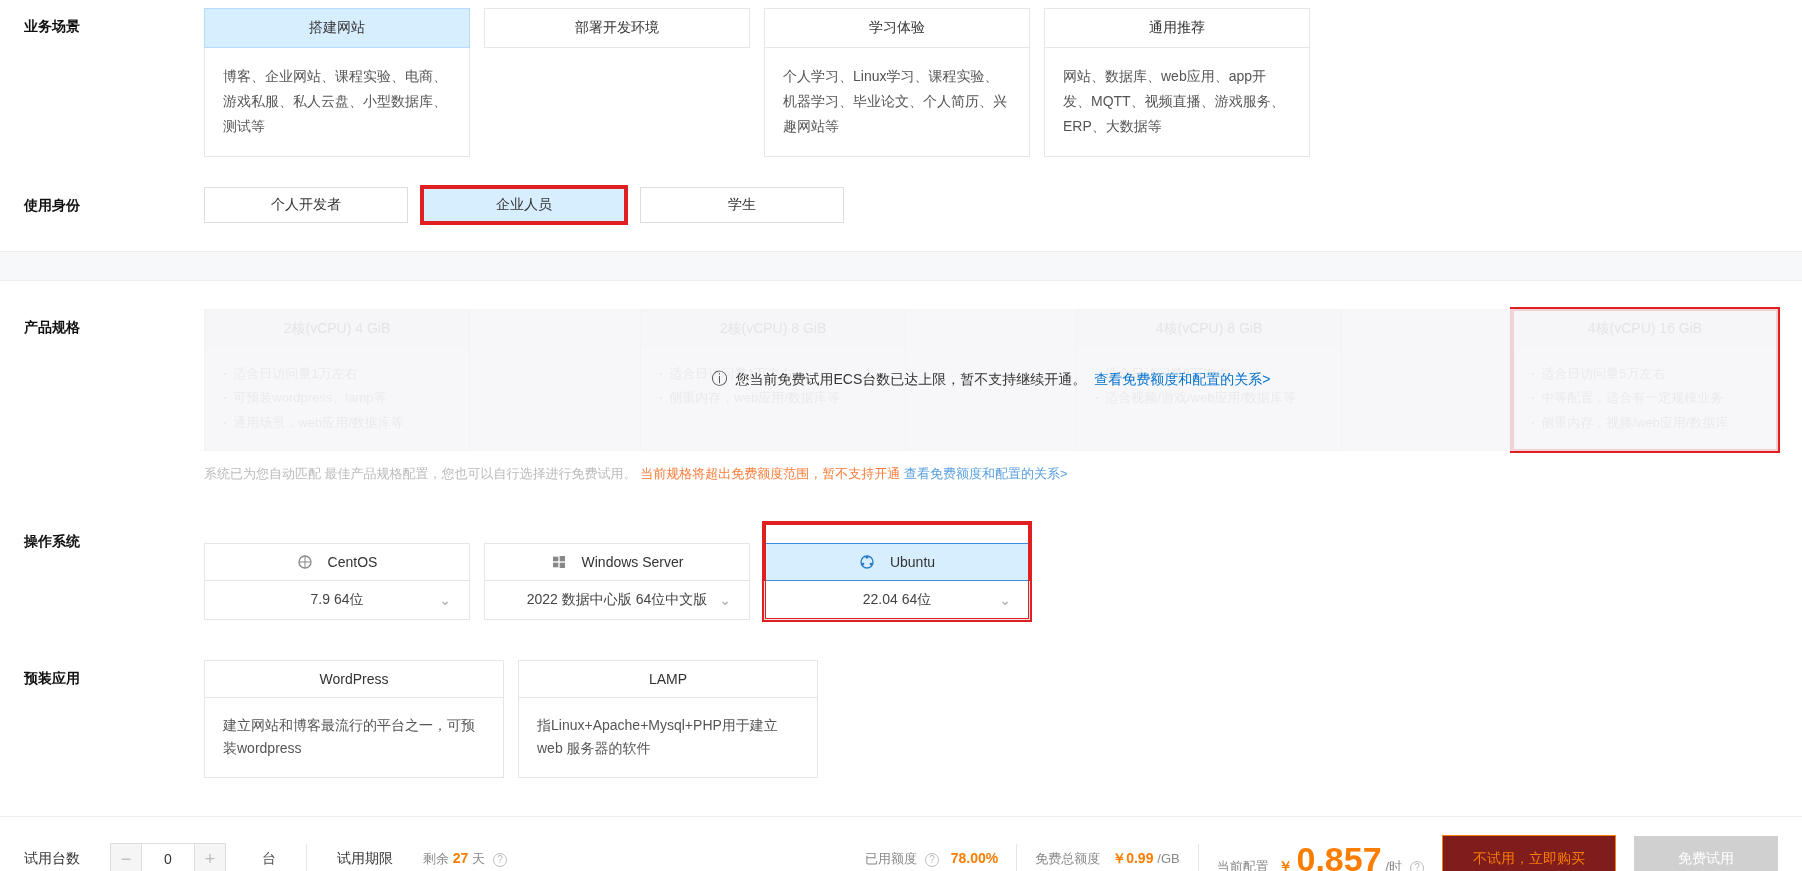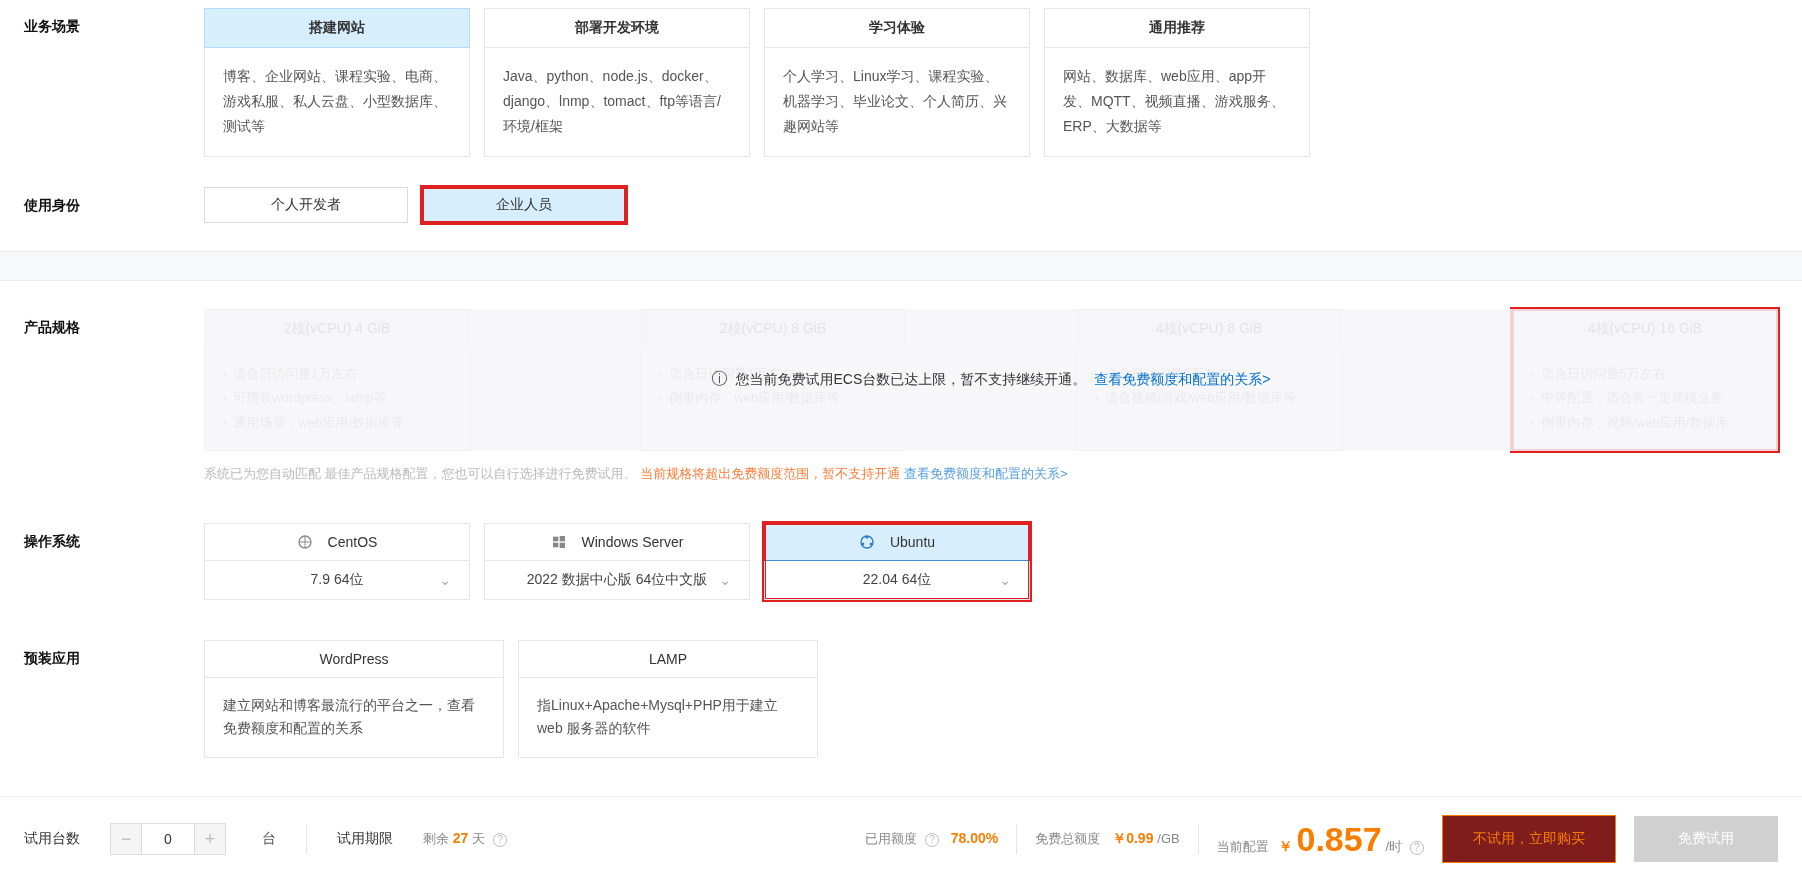--- a/index.html
+++ b/index.html
@@ -2,21 +2,21 @@
 <html><head>
   <meta charset="utf-8">
   <style>
     * { margin: 0; padding: 0; box-sizing: border-box; }
     body { font-family: "Microsoft YaHei", "PingFang SC", Arial, sans-serif; background:#fff; color:#333; font-size:14px; }
     .section { padding: 8px 24px; display:flex; }
     .section-label { width: 180px; font-weight:600; color:#111; padding-top:10px; }
     .section-body { flex:1; }
     .row { display:flex; gap:14px; }
     .card { border:1px solid #e6e6e6; background:#fff; }
-    .card.header { text-align:center; padding:10px 0; font-weight:700; }
+    .card.header { text-align:center; padding:10px 0; font-weight:400; }
     .card.body { padding:16px 18px; color:#555; line-height:1.8; }
     .scenario { width:266px; }
     .scenario .card.header.selected { background:#d7eefe; border-color:#b5dbff; }
     .identity-btn { width:204px; text-align:center; padding:8px 0; border:1px solid #ddd; cursor:pointer; }
     .identity-btn.selected { background:#d7eefe; border:1px solid #3c8edb; }
     .highlight-red { outline:4px solid #e02020; outline-offset:-2px; }
     .divider { height:30px; background:#f7f8fa; border-top:1px solid #eee; border-bottom:1px solid #eee; margin: 20px 0; }
     .spec-wrap { position:relative; }
     .spec-grid { display:flex; gap:14px;justify-content:space-between; }
     .spec-card { width:266px; border:1px solid #e6e6e6; background:#fff; }
@@ -24,21 +24,21 @@
     .spec-card ul { list-style:none; padding:14px 18px; color:#aaa; font-size:13px; line-height:1.9; }
     .spec-card ul li::before { content:"·"; margin-right:6px; font-weight:bold; }
     .overlay { position:absolute; inset:0; background:rgba(245,246,248,0.84); display:flex; align-items:center; justify-content:center; gap:8px; cursor:not-allowed; }
     .overlay .info-icon { font-size:16px; color:#555; }
     .overlay .msg { color:#333;text-align:right; }
     .overlay .link { color:#0070cc; cursor:pointer; }
     .hint-line { color:#bbb; font-size:13px; margin-top:14px; }
     .hint-line .warn { color:#fa7d3b; }
     .hint-line .lnk { color:#5aa0e0; cursor:pointer; }
     .os-col { width:266px; }
-    .os-head { border:1px solid #e6e6e6; padding:10px 0; text-align:center; display:flex; align-items:center; justify-content:center; gap:15px; }
+    .os-head { border:1px solid #e6e6e6; padding:10px 0; text-align:center; display:flex; align-items:center; justify-content:center; gap:15px;margin-top:20px; }
     .os-head.selected { background:#d7eefe; border-color:#3c8edb; }
     .os-ver { border:1px solid #e6e6e6; border-top:none; padding:10px 8px; text-align:center; position:relative; cursor:pointer; color:#444; }
     .os-ver .chev { position:absolute; right:18px; top:50%; transform:translateY(-50%); color:#aaa; }
     .os-icon { width:16px; height:16px; display:inline-block; }
     .app-card { width:300px; }
     .app-card .hdr { border:1px solid #e6e6e6; text-align:center; padding:10px 0; }
     .app-card .desc { border:1px solid #e6e6e6; border-top:none; padding:16px 18px; color:#555; line-height:1.7; min-height:80px; }
     .footer { position:relative; border-top:1px solid #eee; padding:18px 24px 40px; display:flex; align-items:center; gap:30px; margin-top:30px; }
     .stepper { display:flex; align-items:center; }
     .step-btn { width:32px; height:32px; border:1px solid #ddd; background:#f5f5f5; display:flex; align-items:center; justify-content:center; font-size:18px; color:#bbb; cursor:pointer; }
@@ -60,40 +60,40 @@
 <div class="section">
   <div class="section-label">业务场景</div>
   <div class="section-body">
     <div class="row">
       <div class="scenario">
         <div class="card header selected">搭建网站</div>
         <div class="card body" style="border-top:none">博客、企业网站、课程实验、电商、游戏私服、私人云盘、小型数据库、测试等</div>
       </div>
       <div class="scenario">
         <div class="card header">部署开发环境</div>
-        <div class="card body" style="border-top:none">Java、python、node.js、docker、django、lnmp、tomact、ftp等语言/环境/框架</div>
       </div>
       <div class="scenario">
         <div class="card header">学习体验</div>
         <div class="card body" style="border-top:none">个人学习、Linux学习、课程实验、机器学习、毕业论文、个人简历、兴趣网站等</div>
       </div>
       <div class="scenario">
         <div class="card header">通用推荐</div>
         <div class="card body" style="border-top:none">网站、数据库、web应用、app开发、MQTT、视频直播、游戏服务、ERP、大数据等</div>
       </div>
     </div>
   </div>
 </div>
 
 <div class="section" style="margin-top:14px;">
   <div class="section-label">使用身份</div>
   <div class="section-body">
     <div class="row">
       <div class="identity-btn">个人开发者</div>
       <div class="identity-btn selected highlight-red">企业人员</div>
+      <div class="identity-btn">学生</div>
     </div>
   </div>
 </div>
 
 <div class="divider"></div>
 
 <div class="section">
   <div class="section-label">产品规格</div>
   <div class="section-body">
     <div class="spec-wrap">
@@ -193,21 +193,21 @@
     </div>
   </div>
 </div>
 
 <div class="section" style="margin-top:24px;">
   <div class="section-label">预装应用</div>
   <div class="section-body">
     <div class="row">
       <div class="app-card">
         <div class="hdr">WordPress</div>
-        <div class="desc">建立网站和博客最流行的平台之一，查看免费额度和配置的关系</div>
+        <div class="desc">建立网站和博客最流行的平台之一，可预装wordpress</div>
       </div>
       <div class="app-card">
         <div class="hdr">LAMP</div>
         <div class="desc">指Linux+Apache+Mysql+PHP用于建立web 服务器的软件</div>
       </div>
     </div>
   </div>
 </div>
 
 <div class="footer">

